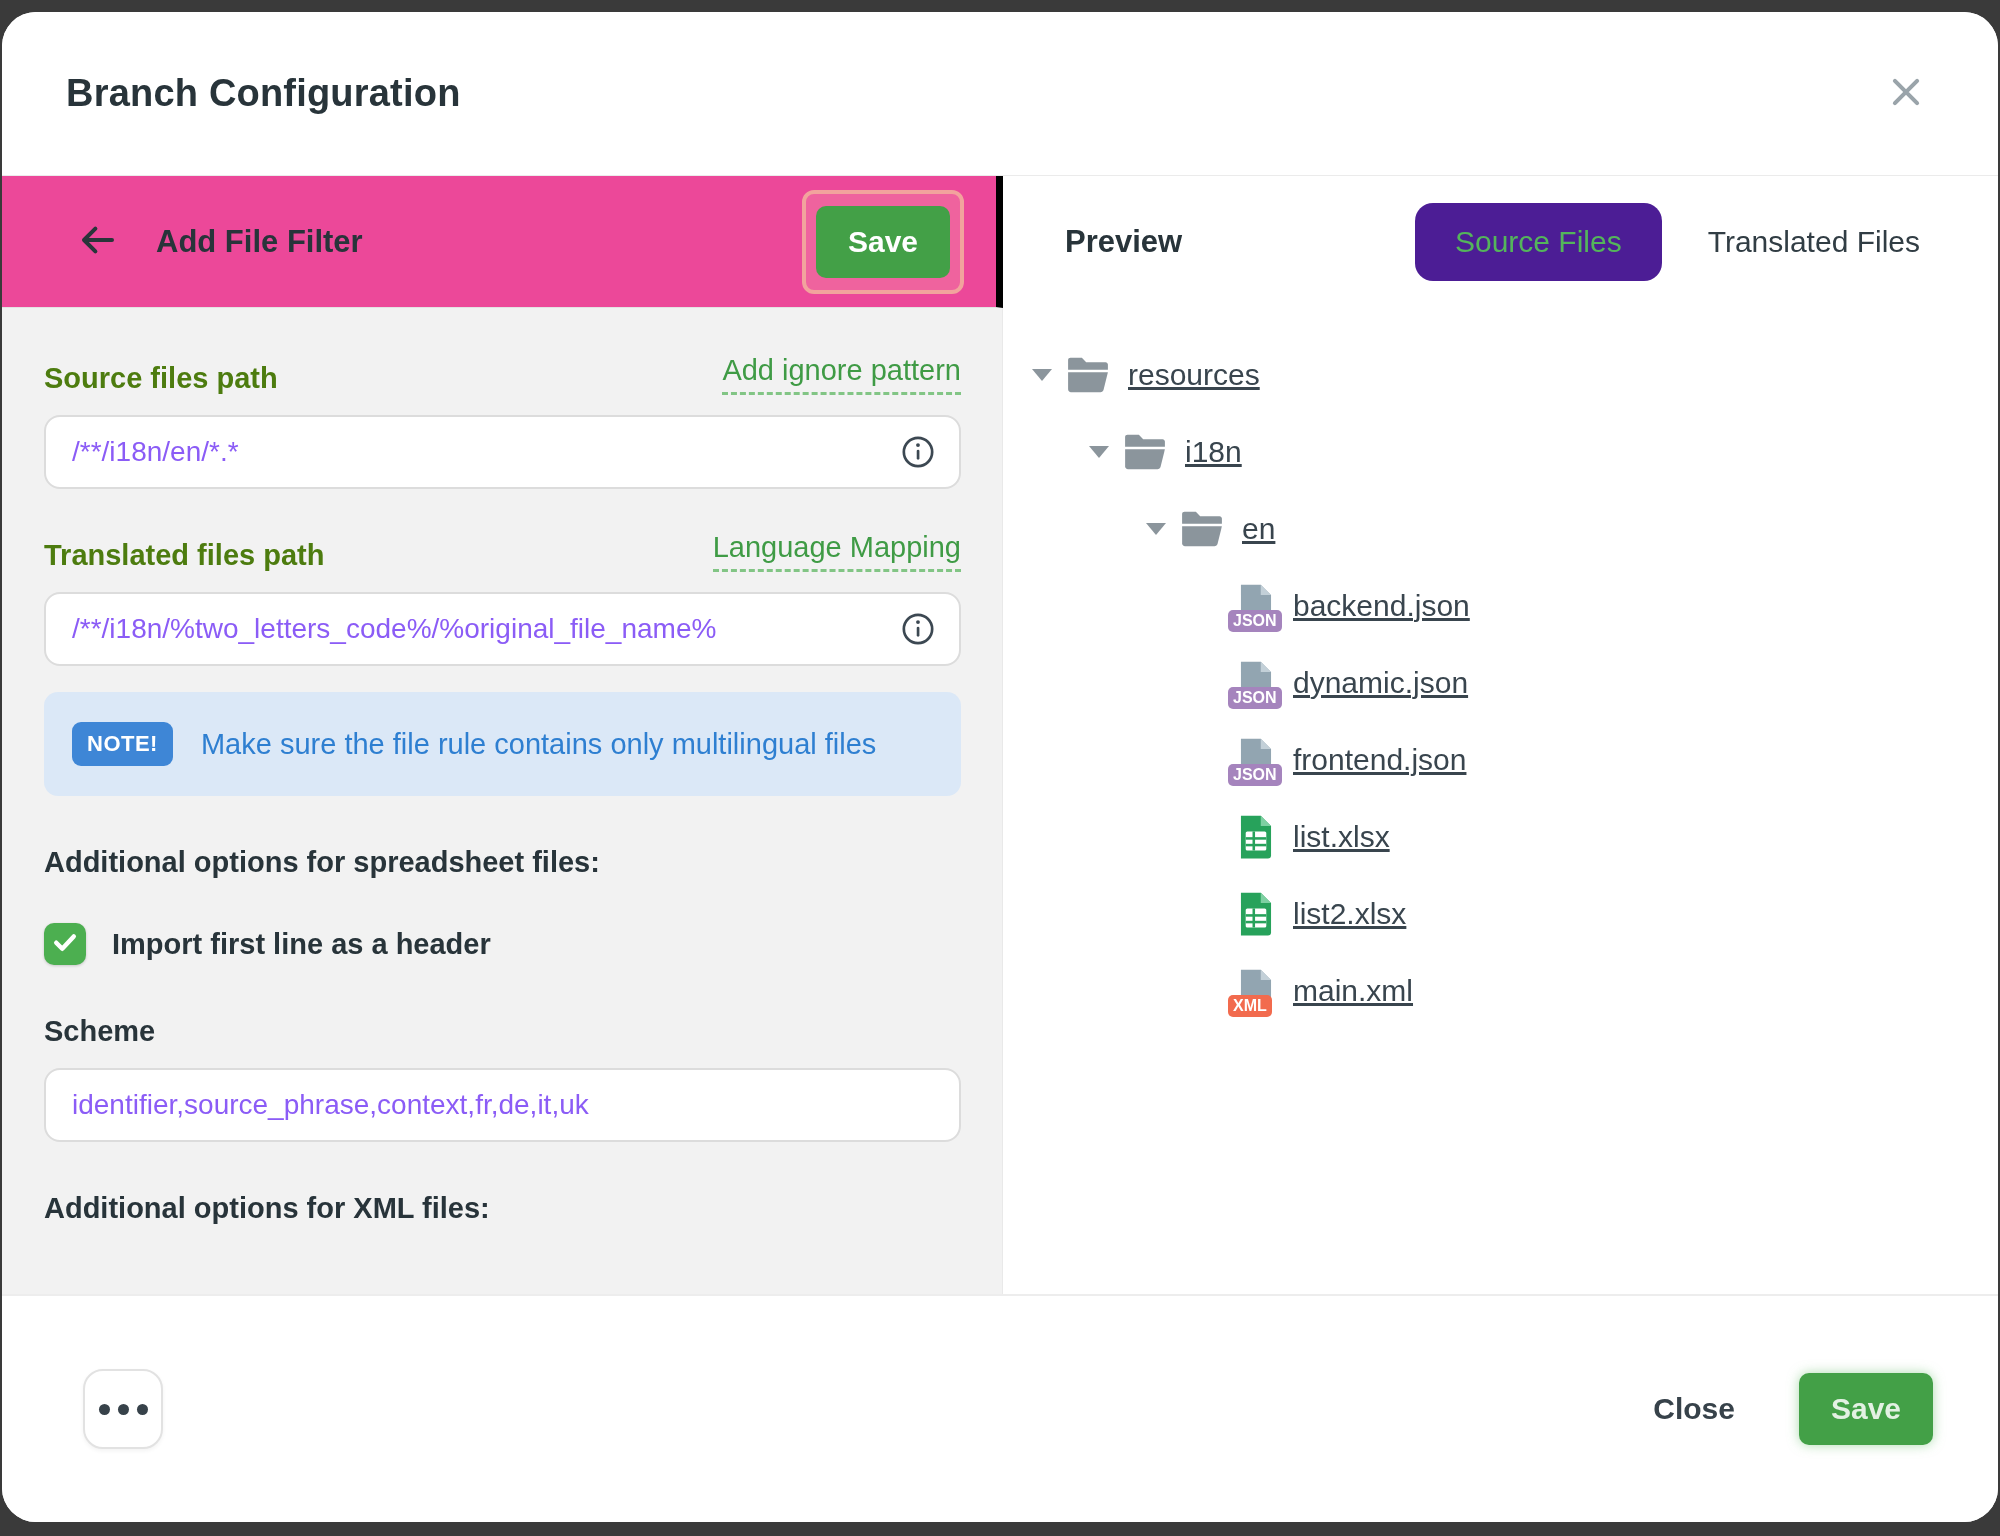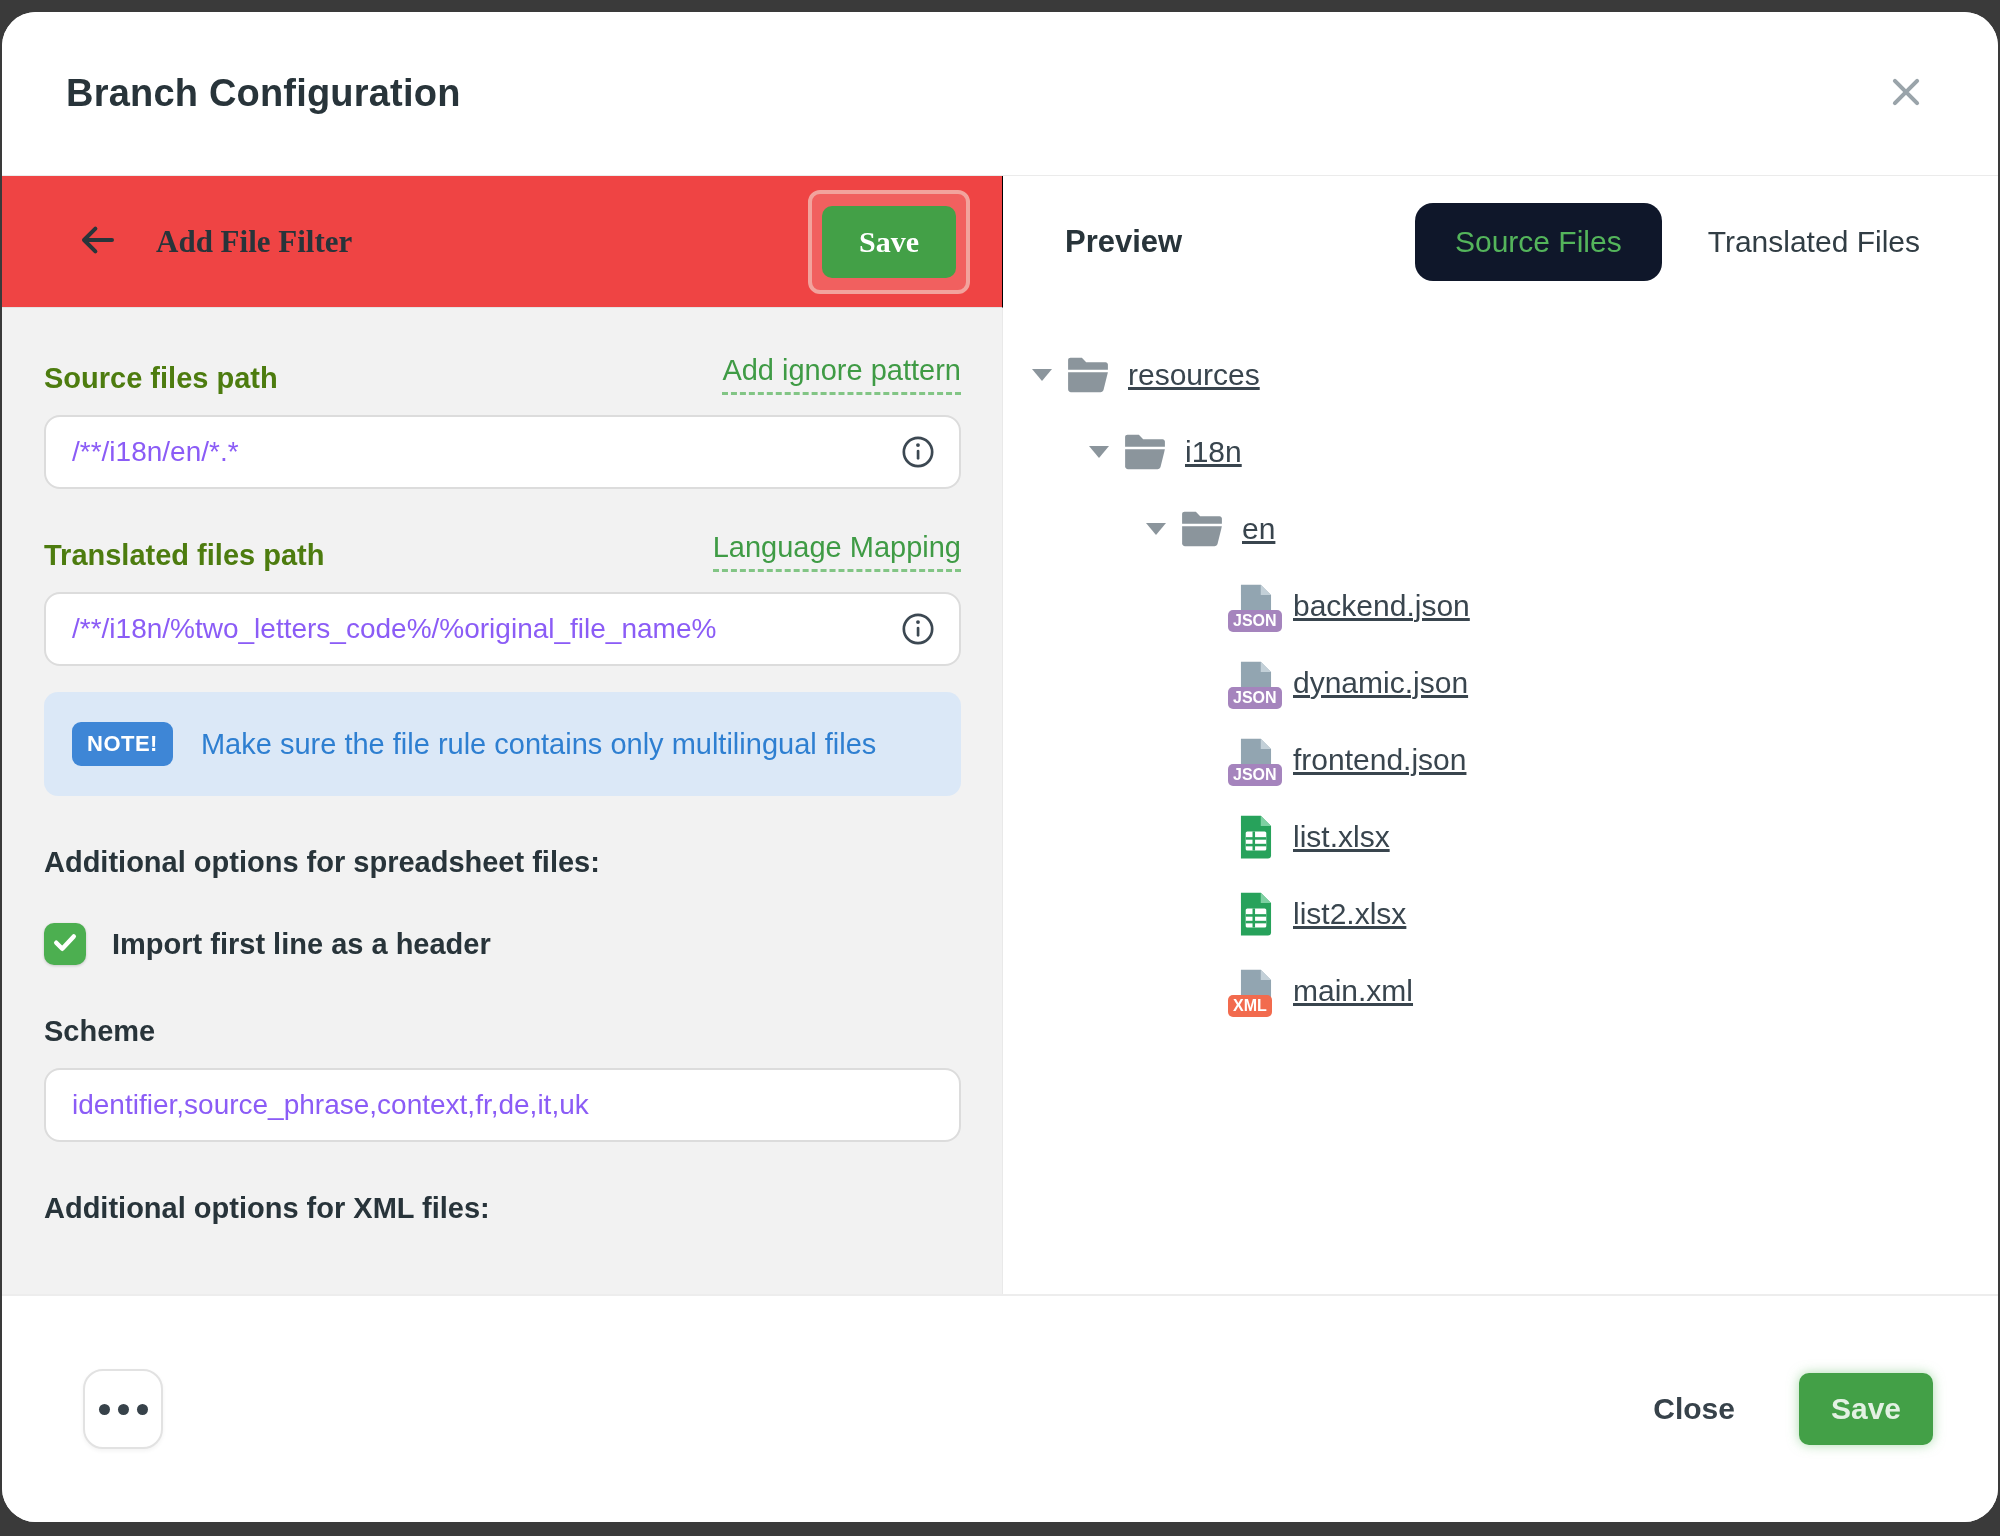--- a/index.html
+++ b/index.html
@@ -18,40 +18,40 @@
   
   .modal-header {
     flex:0 0 164px; display:flex; align-items:center;
     padding:0 72px 0 64px; border-bottom:1px solid #ebebeb; background:#fff;
   }
   .modal-title { font-size:38px; font-weight:600; color:#28343a; letter-spacing:.2px; }
   .close-btn { margin-left:auto; width:40px; height:40px; display:flex; align-items:center; justify-content:center; cursor:pointer; }
   
   .toolbar { flex:0 0 132px; display:flex; }
   .toolbar-left {
-    width:1001px; flex:0 0 1001px; background:#ef4444;
-    border-bottom:1px solid #e3e3e3; border-right:1px solid #000000;
-    display:flex; align-items:center; padding:0 0 0 74px;font-family:Liberation Serif, serif;
+    width:1001px; flex:0 0 1001px; background:#ec4899;
+    border-bottom:1px solid #e3e3e3; border-right:7px solid #000000;
+    display:flex; align-items:center; padding:0 0 0 74px;
   }
   .back-btn { width:44px; height:44px; display:flex; align-items:center; justify-content:center; cursor:pointer; }
   .panel-title { font-size:31px; font-weight:600; color:#28343a; margin-left:36px; }
   .save-highlight {
     margin-left:auto; margin-right:32px;
     border:4px solid #f2a39d; background:rgba(246,180,175,.25);
     border-radius:12px; padding:12px 10px;
   }
   .btn-green {
     background:#43a047; color:#fff; border:none; border-radius:10px;
     font-family:inherit; font-size:30px; font-weight:600;
     padding:19px 28px; min-width:134px; cursor:pointer;
   }
   .toolbar-right { flex:1; background:#fff; display:flex; align-items:center; padding:0 78px 0 46px; }
   .tabs { margin-left:auto; display:flex; align-items:center; gap:46px; }
   .tab { font-size:30px; cursor:pointer; }
-  .tab.active { background:#0f172a; color:#54b55b; padding:22px 40px; border-radius:18px; }
+  .tab.active { background:#4c1d95; color:#54b55b; padding:22px 40px; border-radius:18px; }
   .tab.inactive { color:#313d44; }
   
   .content { flex:1; min-height:0; display:flex; }
   .left-panel {
     width:1001px; flex:0 0 1001px; background:#f2f2f2;
     border-right:1px solid #e9e9e9; padding:46px 41px 0 42px; overflow:hidden;
   }
   .right-panel { flex:1; background:#fff; padding:28px 0 0 0; overflow:hidden; }
   .field-head { display:flex; justify-content:space-between; align-items:flex-end; }
   .field-head + .field-head, .gap-top { margin-top:42px; }

